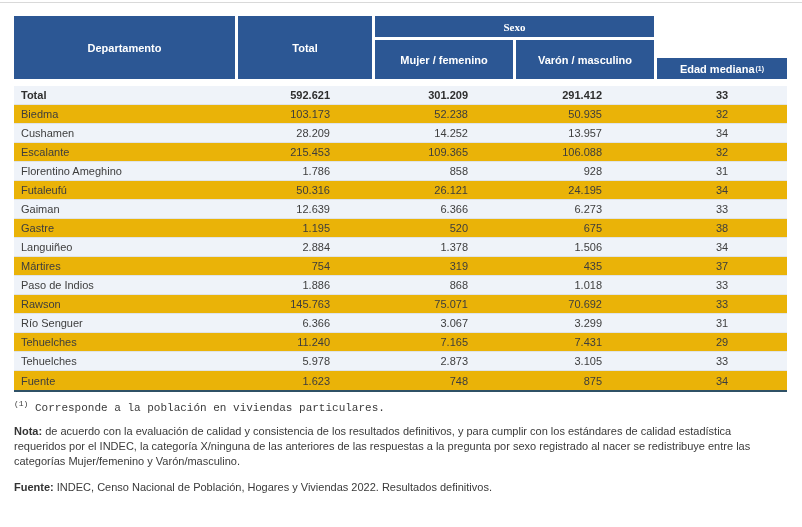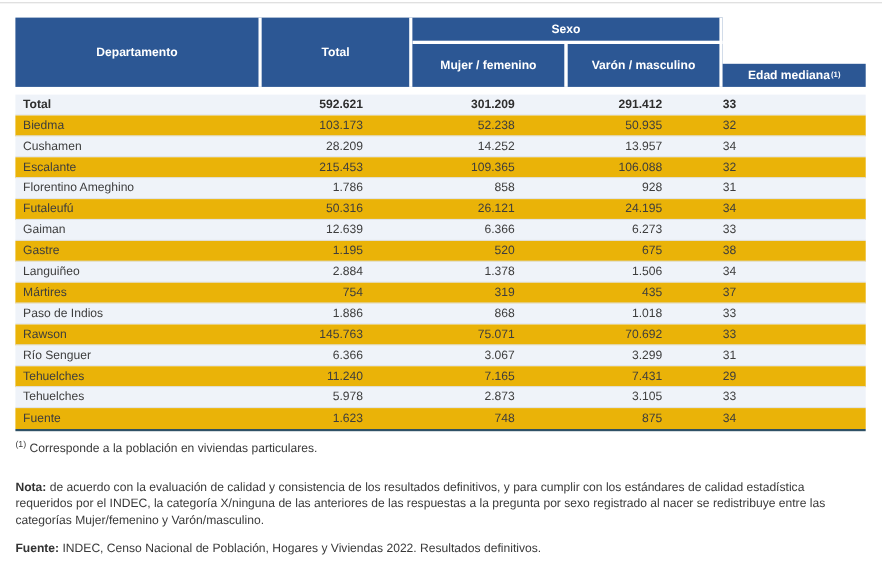--- a/index.html
+++ b/index.html
@@ -13,42 +13,42 @@
 
   
   .thead { display:grid;
            grid-template-columns:224px 137px 141px 141px 130px;
            grid-template-rows:24px 39px; }
   .hcell { background:#2C5794; color:#ffffff; font-weight:bold; font-size:11px;
            display:flex; align-items:center; justify-content:center; text-align:center; }
   .hcell sup { font-size:7px; line-height:0; margin-left:1px; }
   .h-dep   { grid-column:1; grid-row:1 / span 2; border-right:3px solid #fff; }
   .h-total { grid-column:2; grid-row:1 / span 2; border-right:3px solid #fff; }
-  .h-sexo  { grid-column:3 / span 2; grid-row:1; border-right:3px solid #fff; border-bottom:3px solid #fff; }
+  .h-sexo  { grid-column:3 / span 2; grid-row:1; border-right:3px solid #fff; border-bottom:3px solid #fff;font-family:Liberation Serif, serif; }
   .h-mujer { grid-column:3; grid-row:2; border-right:3px solid #fff; }
   .h-varon { grid-column:4; grid-row:2; border-right:3px solid #fff; }
   .h-edad  { grid-column:5; grid-row:1 / span 2;margin-top:42px; }
 
   
   .tbody { margin-top:7px; border-bottom:2px solid #2F5166; }
   .trow { display:grid; grid-template-columns:224px 137px 141px 141px 130px;
           height:19px; align-items:center; font-size:11px; color:#3D3D3D;
           border-bottom:1px solid #DFE3E8; background:#eab308; }
   .trow:last-child { border-bottom:none; }
   .trow.stripe { background:#EFF3F9; }
   .trow.bold { font-weight:bold; color:#2E2E2E; }
   .c-dep   { padding-left:7px; text-align:left; white-space:nowrap; }
   .c-total { text-align:right; padding-right:45px; }
   .c-mujer { text-align:right; padding-right:48px; }
   .c-varon { text-align:right; padding-right:55px; }
-  .c-edad  { }
+  .c-edad  { text-align:center; }
 
   
   .notes { position:absolute; left:14px; top:399px; width:768px; color:#3A3A3A; font-size:11px; }
-  .footnote { margin-bottom:22px; }
+  .footnote { margin-bottom:10px;font-family:Liberation Mono, monospace; }
   .footnote sup { font-size:8px; }
   .nota { line-height:15px; margin-bottom:11px; }
   .nota b, .fuente b { color:#333333; }
   .fuente { line-height:15px; }
 </style>
 </head>
 <body>
 
 <div class="page">
   <div class="topline"></div>

